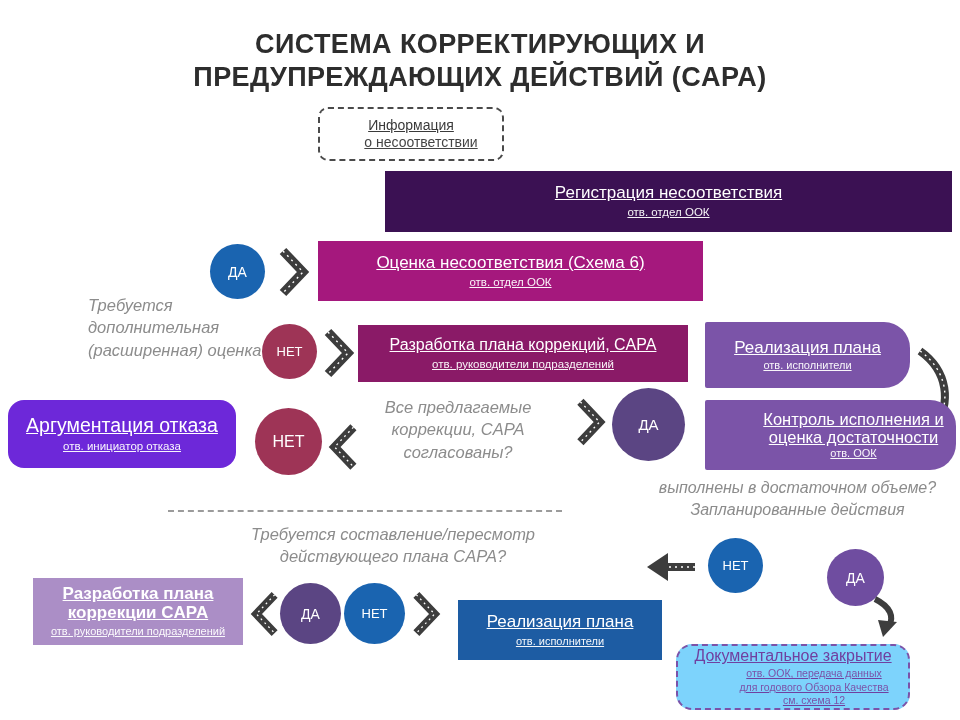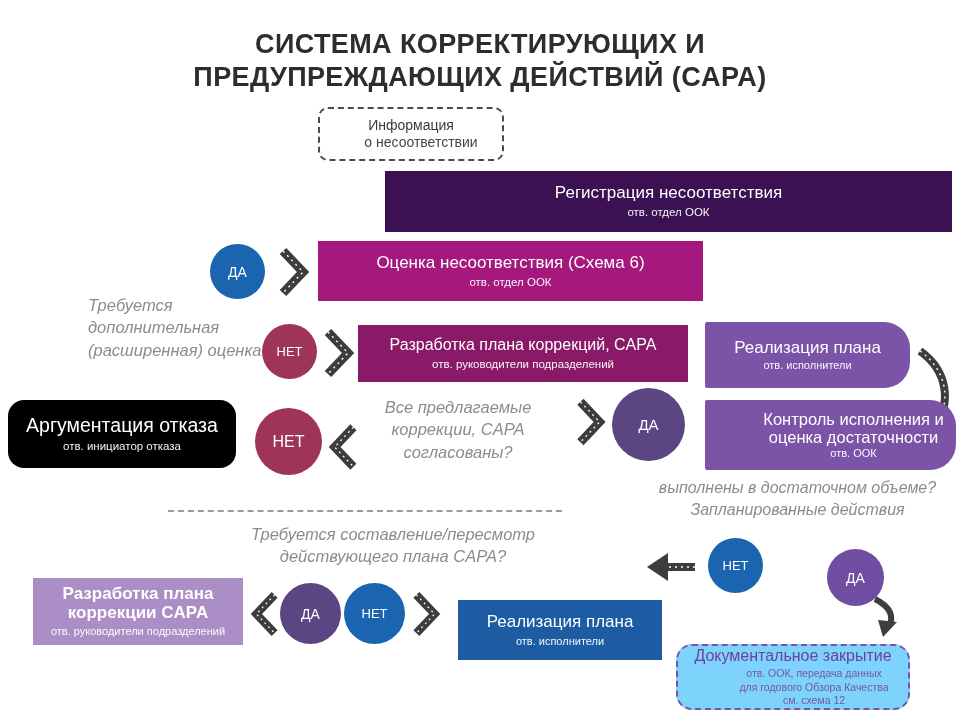--- a/index.html
+++ b/index.html
@@ -1,19 +1,19 @@
 <!DOCTYPE html>
 <html><head>
 <meta charset="utf-8">
 <style>
   html,body{margin:0;padding:0;background:#fff;}
   .canvas{position:relative;width:960px;height:720px;background:#ffffff;
           font-family:"Liberation Sans",sans-serif;overflow:hidden;}
   .box{position:absolute;display:flex;flex-direction:column;
-       justify-content:center;color:#ffffff;text-align:center;line-height:1.18;}
+       justify-content:center;color:#ffffff;text-align:center;line-height:1.18;text-decoration:underline;}
   .bt{font-size:17px;}
   .bs{font-size:11.5px;margin-top:3px;opacity:.95;}
   .circ{position:absolute;border-radius:50%;display:flex;align-items:center;
         justify-content:center;color:#ffffff;}
   .q{position:absolute;font-style:italic;color:#8c8c8c;font-size:16.5px;line-height:1.36;}
   .q span{display:block;}
 
   
   .title{position:absolute;left:0;top:28px;width:100%;text-align:center;
          font-weight:bold;font-size:27px;line-height:1.22;color:#2d2d2d;letter-spacing:.4px;}
@@ -34,21 +34,21 @@
   .assess{left:318px;top:241px;width:385px;height:60px;background:#a5187d;}
   .plan{left:358px;top:325px;width:330px;height:57px;background:#8a1a67;}
   .plan .bt{font-size:16px;}
   .impl1{left:705px;top:322px;width:205px;height:66px;background:#7b54a8;
          border-radius:2px 26px 26px 2px;}
   .impl1 .bs{font-size:11px;margin-top:1px;}
   .kontrol{left:705px;top:400px;width:205px;height:70px;background:#7b54a8;
            border-radius:2px 26px 26px 2px;padding-left:46px;}
   .kontrol .bt{font-size:16.5px;line-height:1.12;}
   .kontrol .bs{font-size:11px;margin-top:1px;}
-  .refuse{left:8px;top:400px;width:228px;height:68px;background:#000000;border-radius:16px;}
+  .refuse{left:8px;top:400px;width:228px;height:68px;background:#6d28d9;border-radius:16px;}
   .refuse .bt{font-size:19.5px;}
   .plan2{left:33px;top:578px;width:210px;height:67px;background:#ab8ec6;}
   .plan2 .bt{font-size:17px;font-weight:bold;line-height:1.1;}
   .plan2 .bs{font-size:11px;margin-top:2px;}
   .impl2{left:458px;top:600px;width:204px;height:60px;background:#1d5ca3;}
   .impl2 .bs{font-size:11px;}
 
   
   .da1{left:210px;top:244px;width:55px;height:55px;background:#1a64b0;font-size:14px;}
   .net1{left:262px;top:324px;width:55px;height:55px;background:#9e3456;font-size:13px;z-index:3;}

